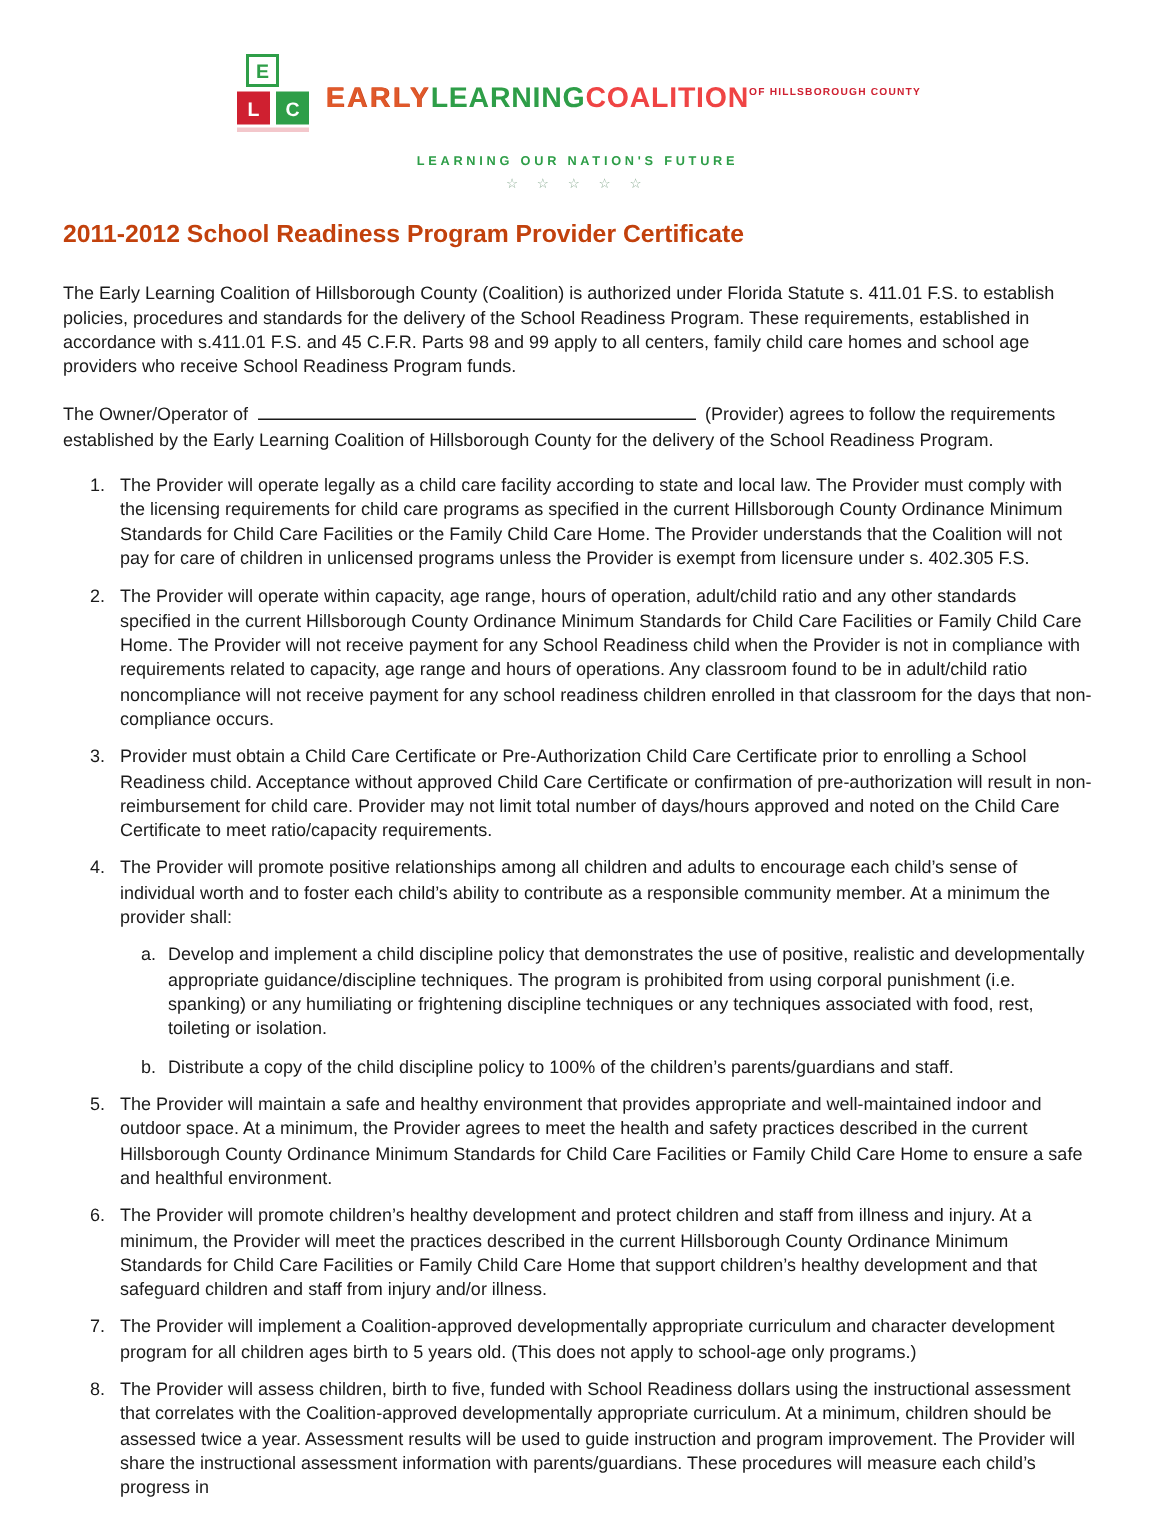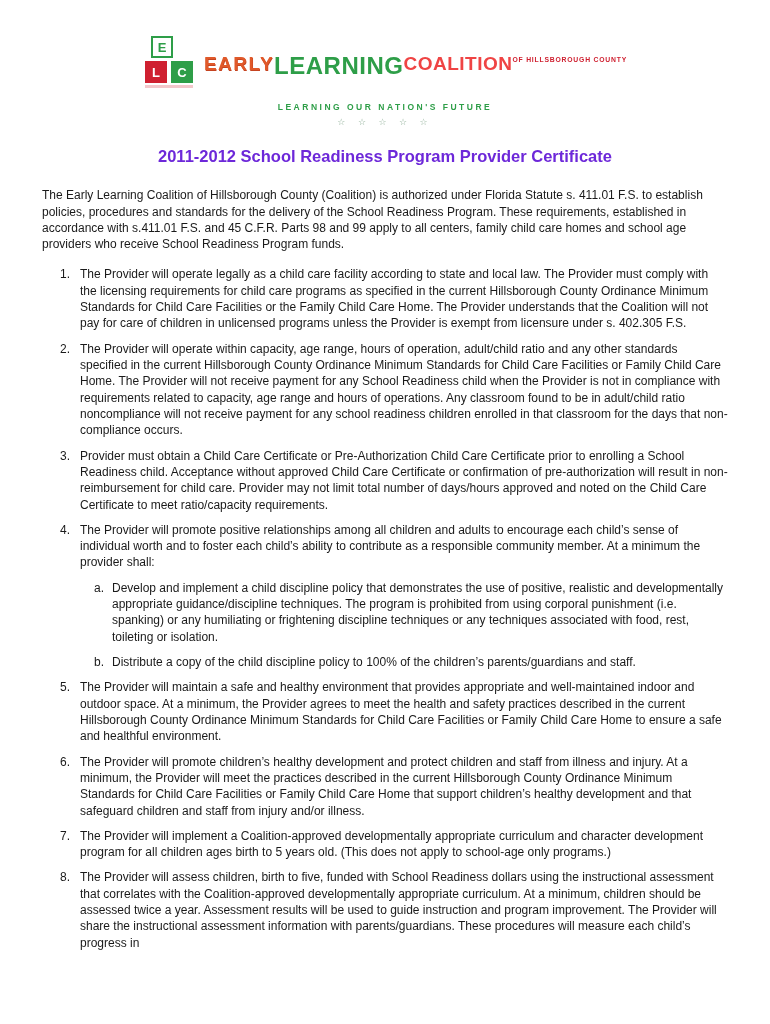--- a/index.html
+++ b/index.html
@@ -35,21 +35,21 @@
     gap: 7px;
   }
   .logo-text { display: flex; flex-direction: row; line-height: 1.02; }
   .logo-early {
     color: #e0592a;
     font-weight: bold;
     font-size: 19px;
     letter-spacing: 1.5px;
     text-shadow: 0.5px 0.5px 0 #c54320;
   }
-  .logo-learning { color: #2e9e48; font-weight: bold; font-size: 24px; letter-spacing: 0.5px; }
+  .logo-learning { color: #2e9e48; font-weight: bold; font-size: 19px; letter-spacing: 0.5px; }
   .logo-coalition { color: #ef4444; font-weight: bold; font-size: 19px; letter-spacing: 0.5px; }
   .logo-county {
     color: #cf2030;
     font-weight: bold;
     font-size: 6.8px;
     letter-spacing: 0.8px;
     margin-top: 3px;
   }
   .logo-banner {
     color: #2e9e48;
@@ -61,25 +61,24 @@
   .logo-stars {
     color: #8faf97;
     font-size: 9px;
     letter-spacing: 5px;
     margin-top: 2px;
   }
 
   
   .doc-title {
     margin: 18px 0 0 0;
-    text-align: center;
     font-size: 16.5px;
     font-weight: bold;
     line-height: 1.3;
-    color: #6d28d9;
+    color: #c2410c;
   }
 
   
   .para { margin: 20px 0 0 0; }
   .para.owner { margin-top: 16px; }
   .blank-line {
     display: inline-block;
     width: 292px;
     border-bottom: 1px solid #1a1a1a;
     height: 11px;
@@ -122,20 +121,25 @@
     <div class="logo-banner">LEARNING OUR NATION'S FUTURE</div>
     <div class="logo-stars">☆ ☆ ☆ ☆ ☆</div>
   </header>
 
   <h1 class="doc-title">
     <span>2011-2012 School Readiness Program Provider Certificate</span><br>
   </h1>
 
   <p class="para">The Early Learning Coalition of Hillsborough County (Coalition) is authorized under Florida Statute s. 411.01 F.S. to establish policies, procedures and standards for the delivery of the School Readiness Program.  These requirements, established in accordance with s.411.01 F.S. and 45 C.F.R. Parts 98 and 99 apply to all centers, family child care homes and school age providers who receive School Readiness Program funds.</p>
 
+  <p class="para owner">
+    <span>The Owner/Operator of</span>
+    <span class="blank-line"></span>
+    <span>(Provider) agrees to follow the requirements established by the Early Learning Coalition of Hillsborough County for the delivery of the School Readiness Program.</span>
+  </p>
 
   <div class="list">
 
     <div class="li">
       <span class="num">1.</span>
       <span class="txt">The Provider will operate legally as a child care facility according to state and local law.  The Provider must comply with the licensing requirements for child care programs as specified in the current Hillsborough County Ordinance Minimum Standards for Child Care Facilities or the Family Child Care Home.  The Provider understands that the Coalition will not pay for care of children in unlicensed programs unless the Provider is exempt from licensure under s. 402.305 F.S.</span>
     </div>
 
     <div class="li">
       <span class="num">2.</span>

